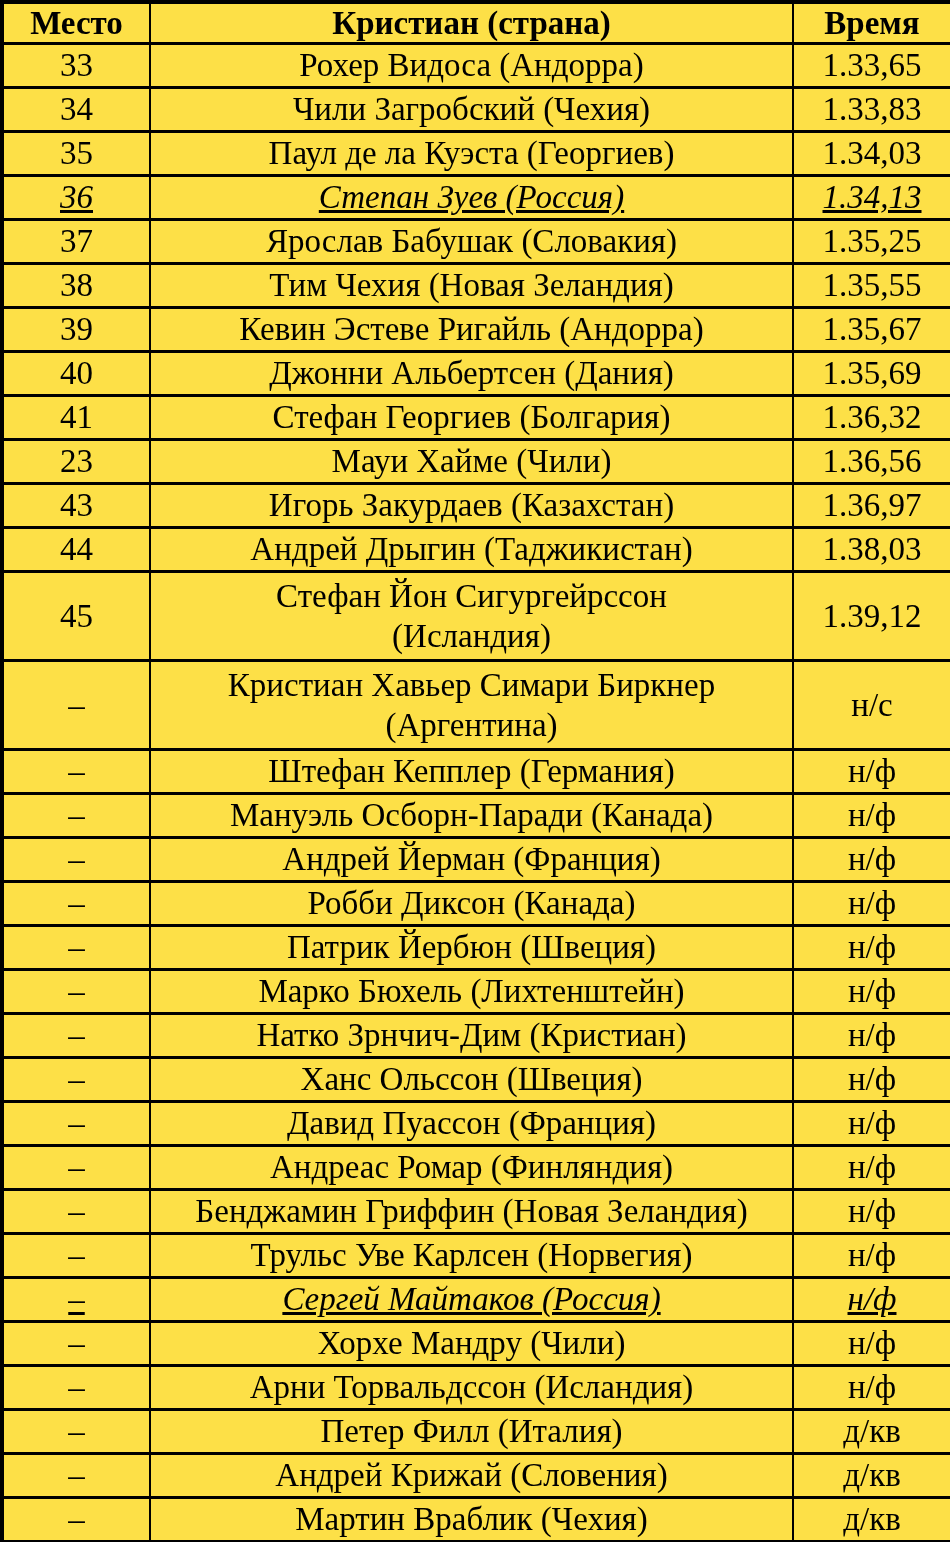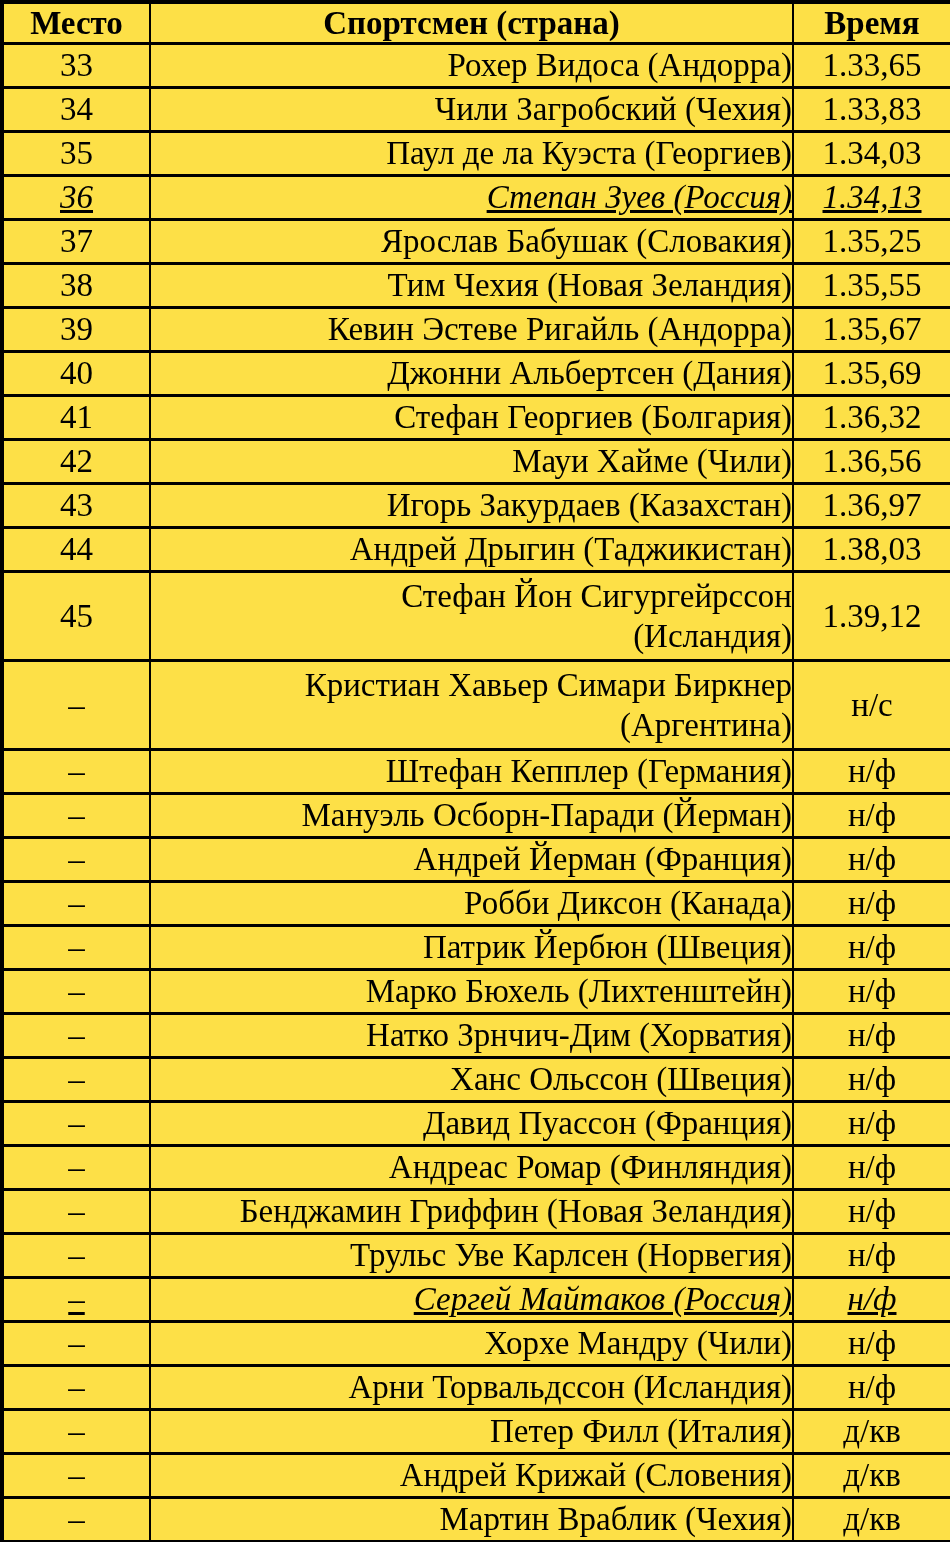--- a/index.html
+++ b/index.html
@@ -41,21 +41,21 @@
     line-height: 1.1;
   }
   table.results td {
     height: 41px;
     line-height: 1.22;
   }
   td.cell-place, td.cell-time {
     text-align: center;
   }
   td.cell-athlete {
-    text-align: right;
+    text-align: center;
     padding-left: 18px;
     padding-right: 6px;
     white-space: pre-line;
   }
   tr.tall td {
     height: 86px;
   }
   tr.italic td {
     font-style: italic;
     text-decoration: underline;
@@ -67,21 +67,21 @@
 <div class="page">
   <table class="results">
     <colgroup>
       <col style="width:148px">
       <col style="width:643px">
       <col style="width:159px">
     </colgroup>
     <thead>
       <tr>
         <th>Место</th>
-        <th>Спортсмен (страна)</th>
+        <th>Кристиан (страна)</th>
         <th>Время</th>
       </tr>
     </thead>
     <tbody>
         <tr>
           <td class="cell-place">33</td>
           <td class="cell-athlete">Рохер Видоса (Андорра)</td>
           <td class="cell-time">1.33,65</td>
         </tr>
         <tr>
@@ -118,21 +118,21 @@
           <td class="cell-place">40</td>
           <td class="cell-athlete">Джонни Альбертсен (Дания)</td>
           <td class="cell-time">1.35,69</td>
         </tr>
         <tr>
           <td class="cell-place">41</td>
           <td class="cell-athlete">Стефан Георгиев (Болгария)</td>
           <td class="cell-time">1.36,32</td>
         </tr>
         <tr>
-          <td class="cell-place">42</td>
+          <td class="cell-place">23</td>
           <td class="cell-athlete">Мауи Хайме (Чили)</td>
           <td class="cell-time">1.36,56</td>
         </tr>
         <tr>
           <td class="cell-place">43</td>
           <td class="cell-athlete">Игорь Закурдаев (Казахстан)</td>
           <td class="cell-time">1.36,97</td>
         </tr>
         <tr>
           <td class="cell-place">44</td>
@@ -151,21 +151,21 @@
 (Аргентина)</td>
           <td class="cell-time">н/с</td>
         </tr>
         <tr>
           <td class="cell-place">–</td>
           <td class="cell-athlete">Штефан Кепплер (Германия)</td>
           <td class="cell-time">н/ф</td>
         </tr>
         <tr>
           <td class="cell-place">–</td>
-          <td class="cell-athlete">Мануэль Осборн-Паради (Йерман)</td>
+          <td class="cell-athlete">Мануэль Осборн-Паради (Канада)</td>
           <td class="cell-time">н/ф</td>
         </tr>
         <tr>
           <td class="cell-place">–</td>
           <td class="cell-athlete">Андрей Йерман (Франция)</td>
           <td class="cell-time">н/ф</td>
         </tr>
         <tr>
           <td class="cell-place">–</td>
           <td class="cell-athlete">Робби Диксон (Канада)</td>
@@ -176,21 +176,21 @@
           <td class="cell-athlete">Патрик Йербюн (Швеция)</td>
           <td class="cell-time">н/ф</td>
         </tr>
         <tr>
           <td class="cell-place">–</td>
           <td class="cell-athlete">Марко Бюхель (Лихтенштейн)</td>
           <td class="cell-time">н/ф</td>
         </tr>
         <tr>
           <td class="cell-place">–</td>
-          <td class="cell-athlete">Натко Зрнчич-Дим (Хорватия)</td>
+          <td class="cell-athlete">Натко Зрнчич-Дим (Кристиан)</td>
           <td class="cell-time">н/ф</td>
         </tr>
         <tr>
           <td class="cell-place">–</td>
           <td class="cell-athlete">Ханс Ольссон (Швеция)</td>
           <td class="cell-time">н/ф</td>
         </tr>
         <tr>
           <td class="cell-place">–</td>
           <td class="cell-athlete">Давид Пуассон (Франция)</td>

